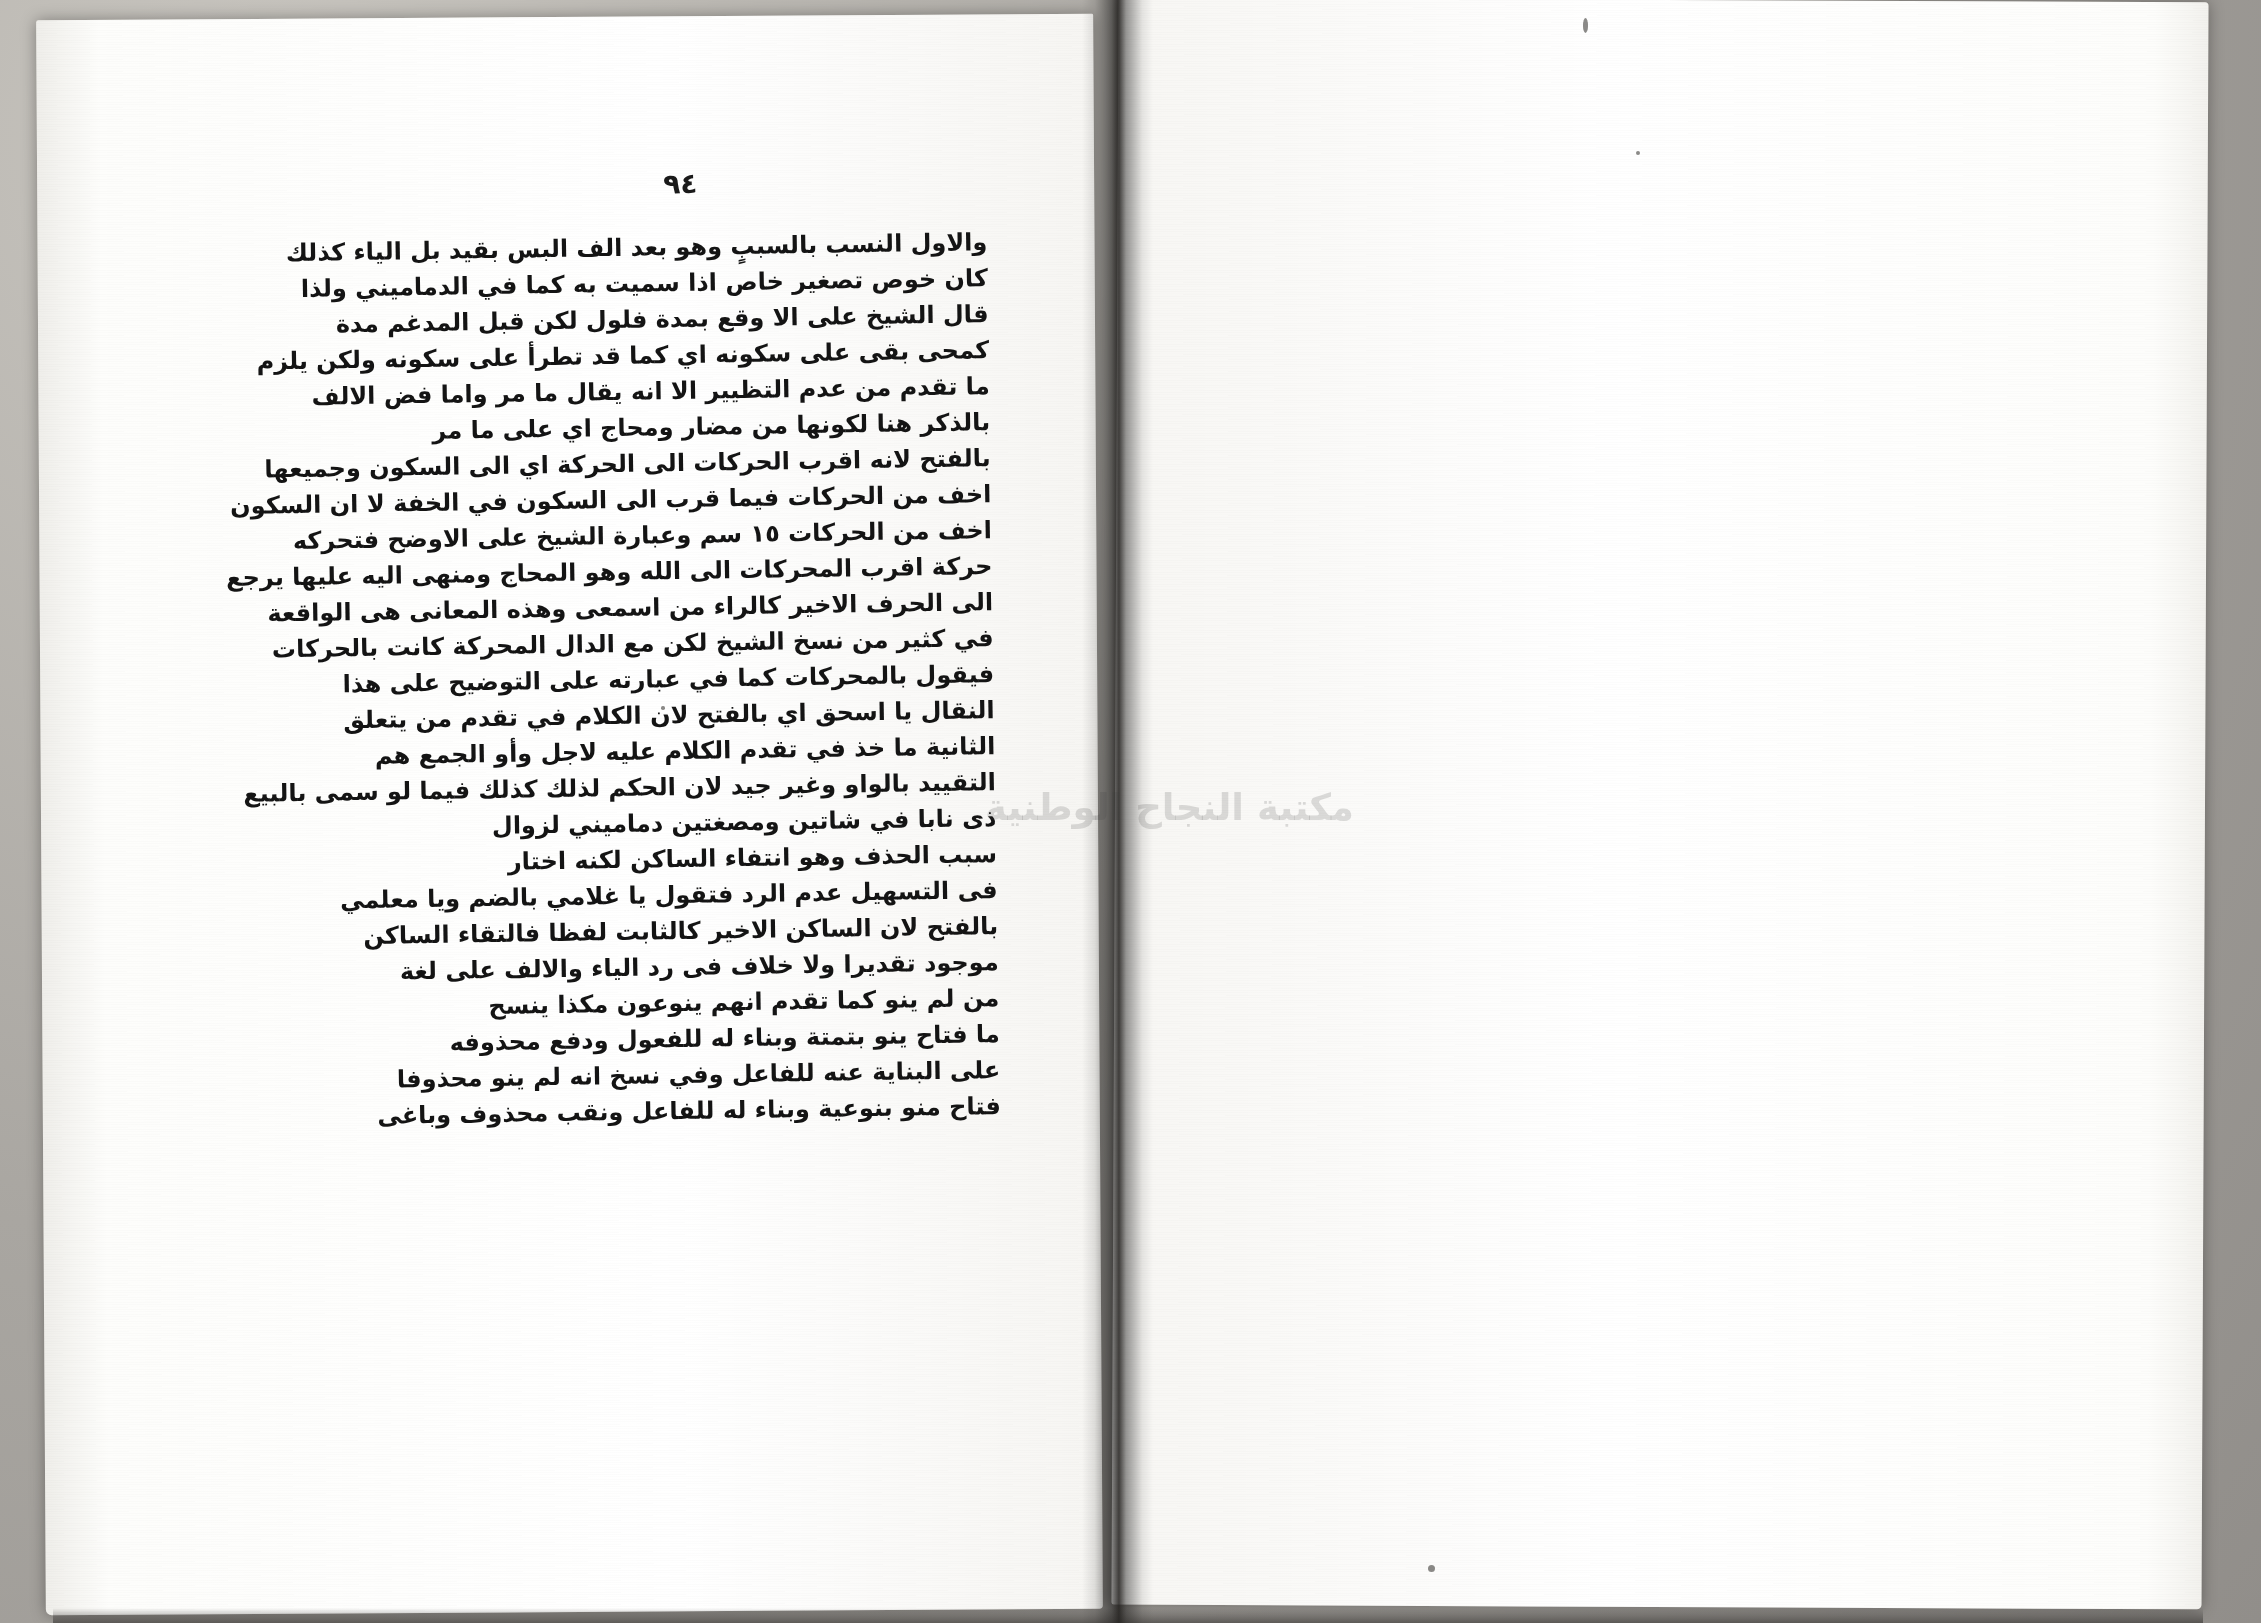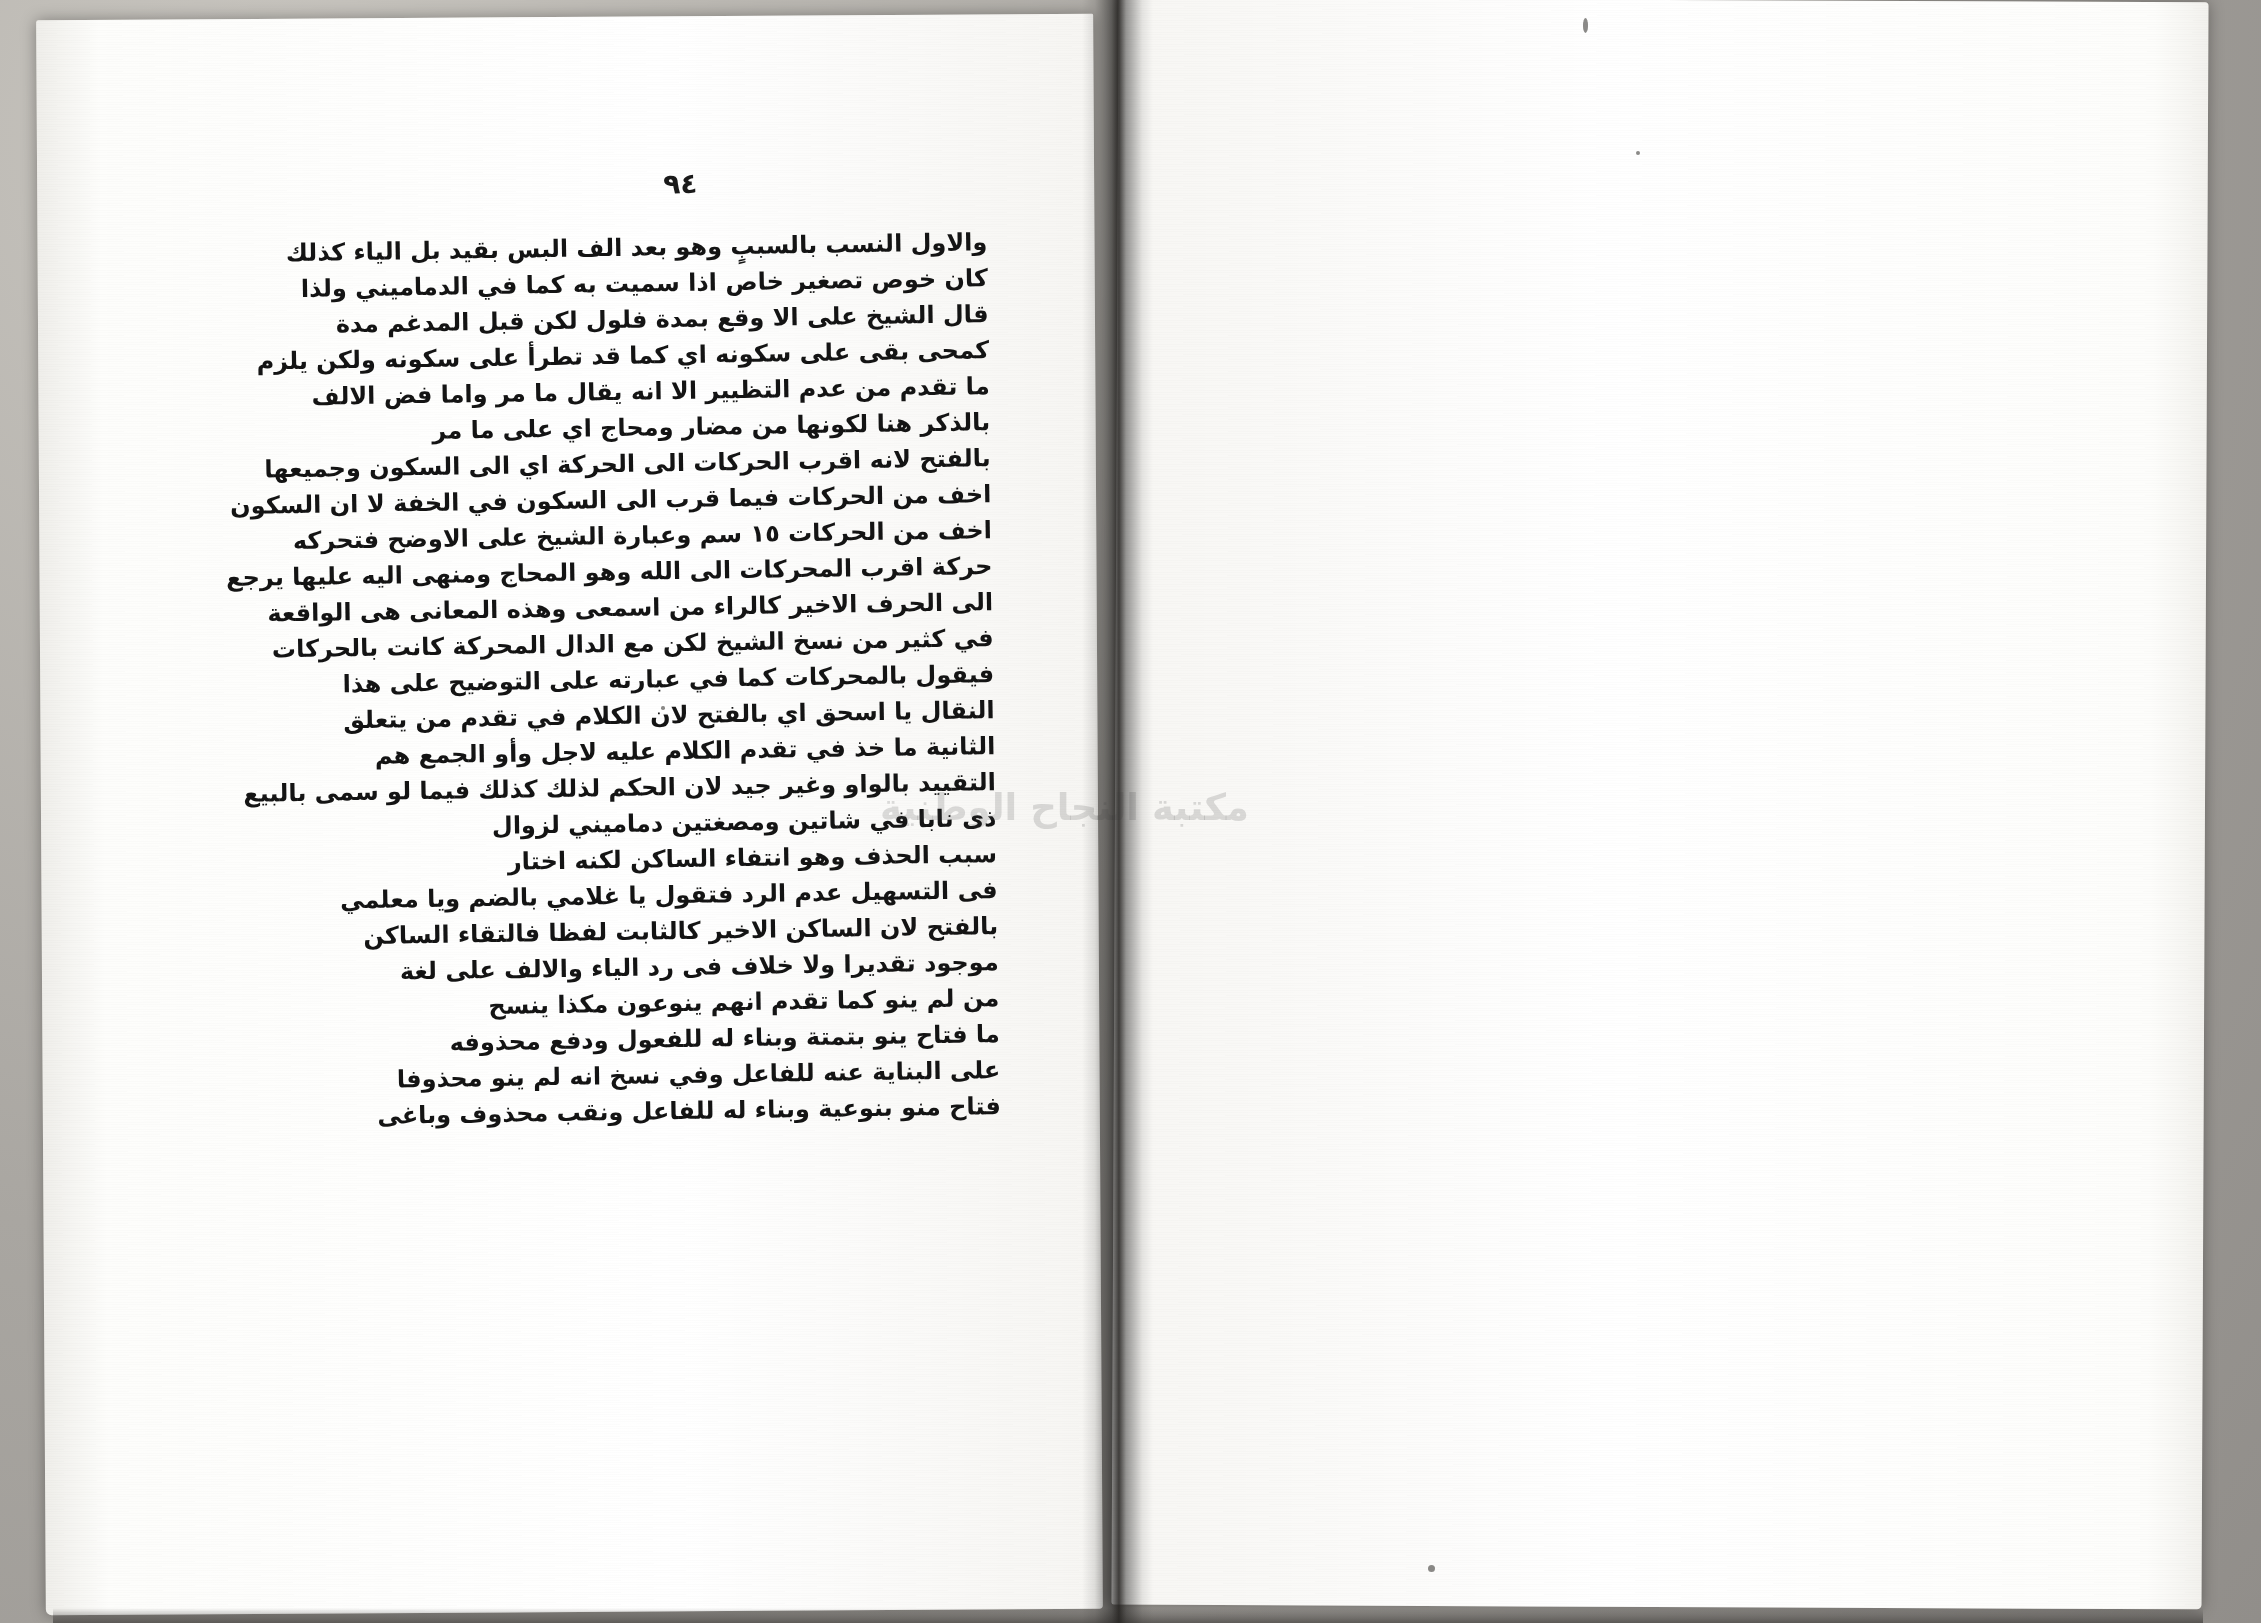--- a/index.html
+++ b/index.html
@@ -136,21 +136,21 @@
     font-weight: 700;
     transform: rotate(-1.2deg);
   }
 
   
   .watermark {
     position: absolute;
     left: 845px;
     top: 786px;
     width: 579px;
-    text-align: left;
+    text-align: center;
     font-size: 37px;
     color: rgba(60,60,60,0.17);
     direction: rtl;
     font-weight: 700;
     letter-spacing: 1.2px;
     pointer-events: none;
     white-space: nowrap;
   }
 
   

